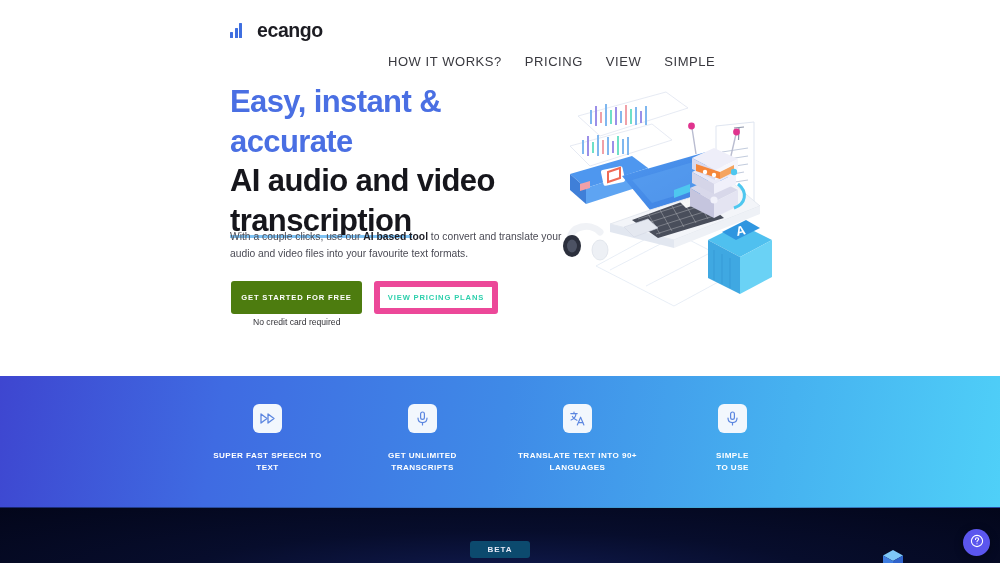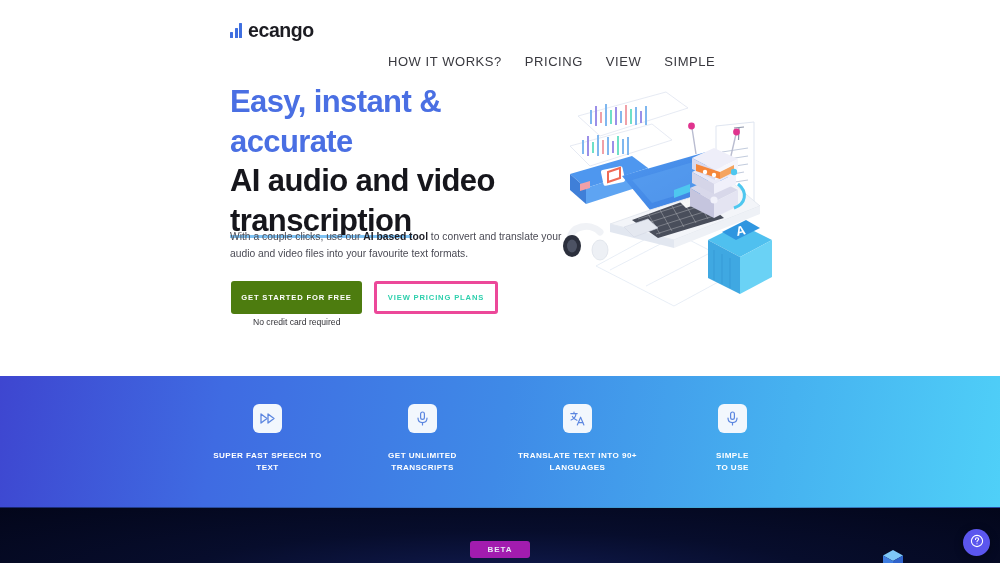--- a/index.html
+++ b/index.html
@@ -11,21 +11,21 @@
   }
   .page { position: relative; width: 1000px; height: 563px; background:#fff; }
 
   
   .header {
     position: absolute; top: 0; left: 0; width: 1000px; height: 66px;
     background: #ffffff;
   }
   .logo {
     position: absolute; left: 230px; top: 21px;
-    display: flex; align-items: center; gap: 4px;
+    display: flex; align-items: center; gap: 13px;
     cursor: pointer;
   }
   .logo-bars { display: flex; align-items: flex-end; gap: 1.5px; height: 15px; margin-right: 2px; }
   .logo-bars i { display: block; width: 3px; background: #3f6fe0; border-radius: 0.5px; }
   .logo-bars i:nth-child(1) { height: 6px; }
   .logo-bars i:nth-child(2) { height: 10px; }
   .logo-bars i:nth-child(3) { height: 15px; }
   .logo-text {
     font-size: 19.5px; font-weight: 700; color: #1c1c22;
     letter-spacing: -0.4px; line-height: 1;
@@ -82,21 +82,21 @@
 
   .hero-buttons { position: absolute; left: 231px; top: 215px; display: flex; gap: 12px; }
   .btn-primary {
     width: 131px; height: 33px;
     background: #4d7c0f; border: none; border-radius: 3px;
     color: #ffffff; font-size: 7.6px; font-weight: 700; letter-spacing: 0.85px;
     cursor: pointer; font-family: "Liberation Sans", sans-serif;
   }
   .btn-outline {
     width: 124px; height: 33px;
-    background: #ffffff; border: 3px solid #ec4899; border-radius: 3px;
+    background: #ffffff; border: 6px solid #ec4899; border-radius: 3px;
     color: #2ed0ad; font-size: 7.6px; font-weight: 700; letter-spacing: 0.85px;
     cursor: pointer; font-family: "Liberation Sans", sans-serif;
   }
   .note {
     position: absolute; left: 253px; top: 251px;
     font-size: 8.6px; color: #333338;
   }
 
   
   .illus { position: absolute; left: 548px; top: 14px; width: 240px; height: 230px; }
@@ -130,21 +130,21 @@
     overflow: hidden;
   }
   .dark-glow {
     position: absolute; top: -1px; left: 0; width: 1000px; height: 2px;
     background: linear-gradient(90deg, #1b2a7a 0%, #3f7fe0 40%, #4fc5f5 70%, #2b55b8 100%);
     opacity: .85;
   }
   .beta-badge {
     position: absolute; left: 470px; top: 541px;
     width: 60px; height: 17px; border-radius: 3px;
-    background: #a21caf;
+    background: #0c4a6e;
     display: flex; align-items: center; justify-content: center;
     color: #e8eaf7; font-size: 8px; font-weight: 700; letter-spacing: 0.9px;
   }
   .cube {
     position: absolute; left: 882px; top: 550px; width: 22px; height: 20px;
   }
   .help-fab {
     position: absolute; left: 963px; top: 529px;
     width: 27px; height: 27px; border-radius: 50%;
     background: #5b56ee;

